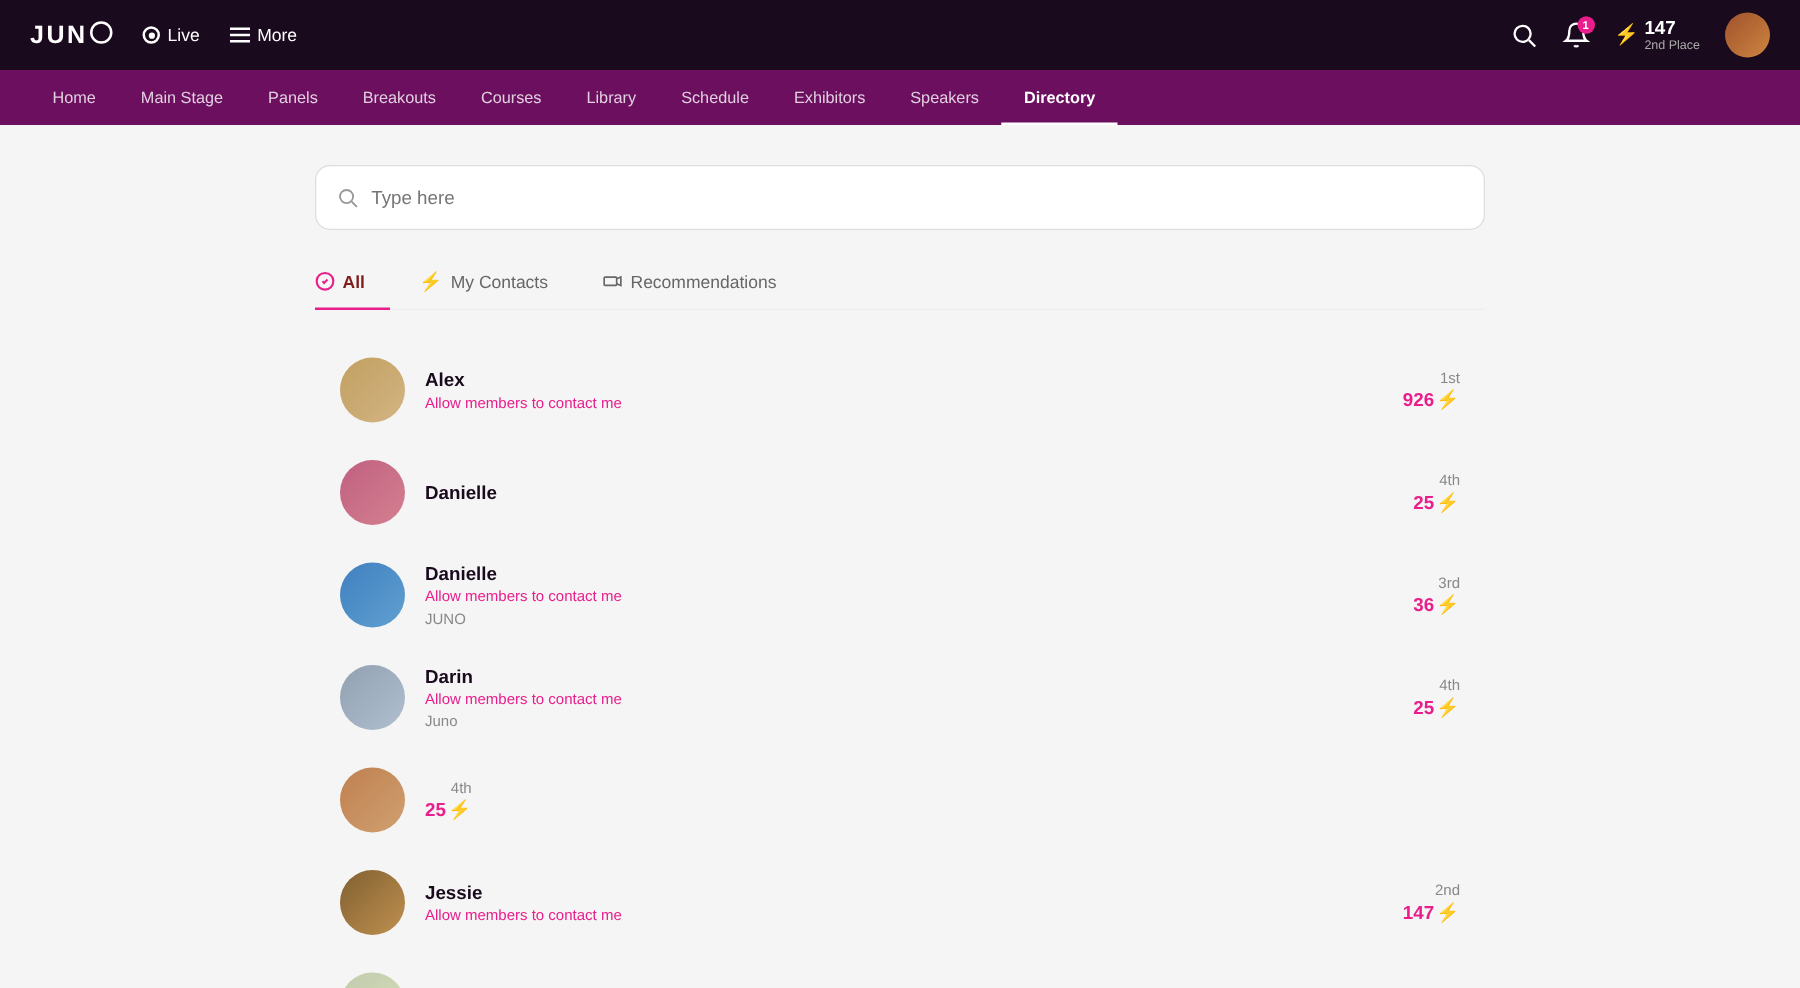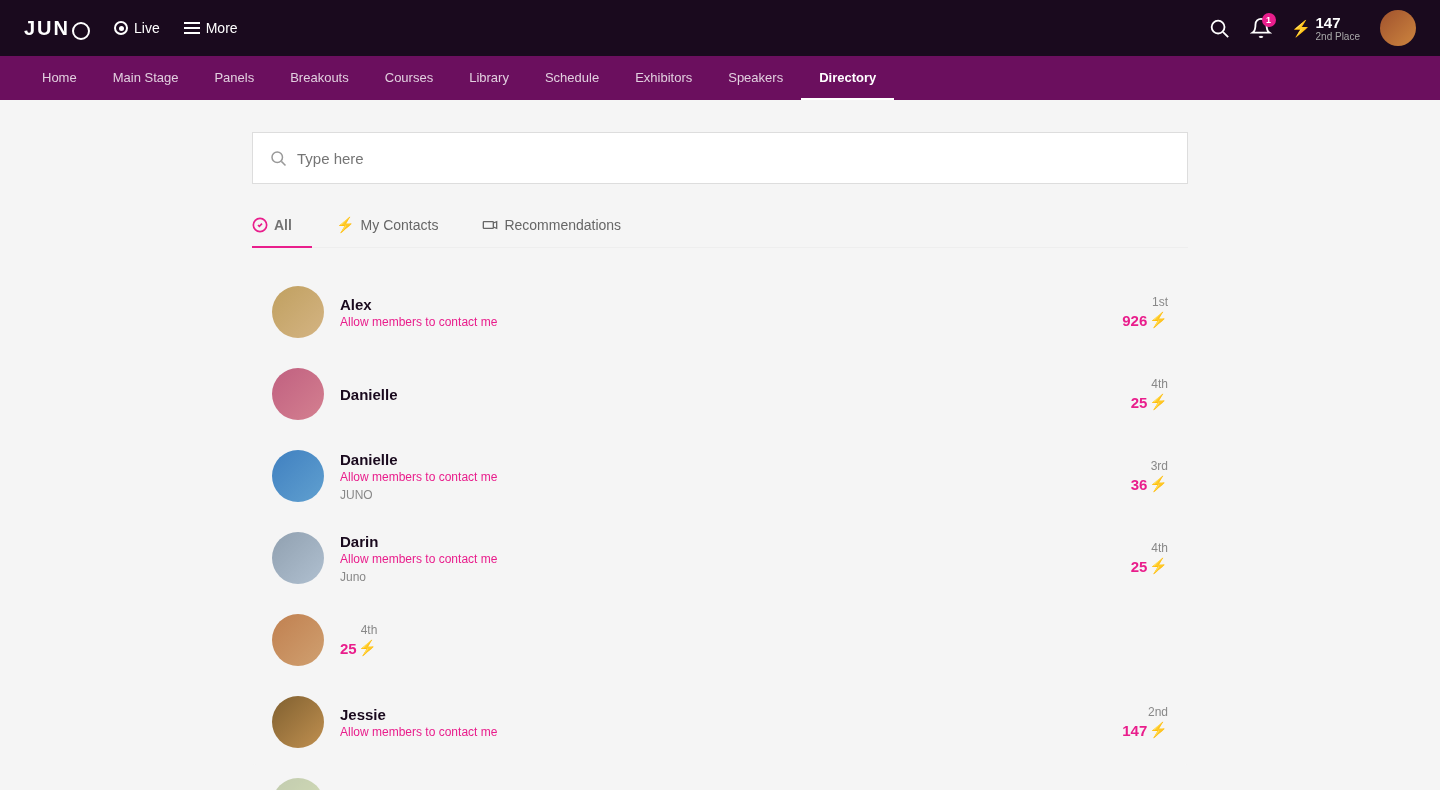--- a/index.html
+++ b/index.html
@@ -15,21 +15,21 @@
       padding: 0 24px;
     }
     .top-nav-left { display: flex; align-items: center; gap: 24px; }
     .logo {
       color: white;
       font-size: 20px;
       font-weight: 700;
       letter-spacing: 2px;
       text-transform: uppercase;
       display: flex;
-      align-items: flex-end;
+      align-items: flex-start;
       gap: 2px;
     }
     .logo-circle {
       width: 18px;
       height: 18px;
       border-radius: 50%;
       border: 2px solid white;
       display: inline-block;
       position: relative;
     }
@@ -119,21 +119,21 @@
       max-width: 1000px;
       margin: 0 auto;
     }
 
     
     .search-bar {
       display: flex;
       align-items: center;
       background: white;
       border: 1px solid #ddd;
-      border-radius: 0;
+      border-radius: 12px;
       padding: 0 16px;
       height: 52px;
       gap: 10px;
       margin-bottom: 24px;
     }
     .search-icon-svg { color: #999; flex-shrink: 0; }
     .search-input {
       border: none; outline: none;
       font-size: 15px; color: #666;
       width: 100%;
@@ -151,21 +151,21 @@
       display: flex; align-items: center; gap: 6px;
       padding: 8px 20px 12px 0;
       margin-right: 24px;
       font-size: 14px;
       color: #666;
       cursor: pointer;
       border-bottom: 2px solid transparent;
       margin-bottom: -1px;
     }
     .tab.active {
-      color: #737373;
+      color: #7f1d1d;
       font-weight: 600;
       border-bottom: 2px solid #e91e8c;
     }
 
     
     .directory-list { display: flex; flex-direction: column; gap: 2px; }
     .directory-item {
       background: #f5f5f5;
       border-radius: 4px;
       display: flex;

